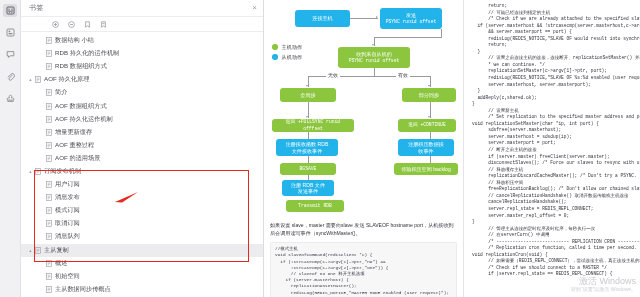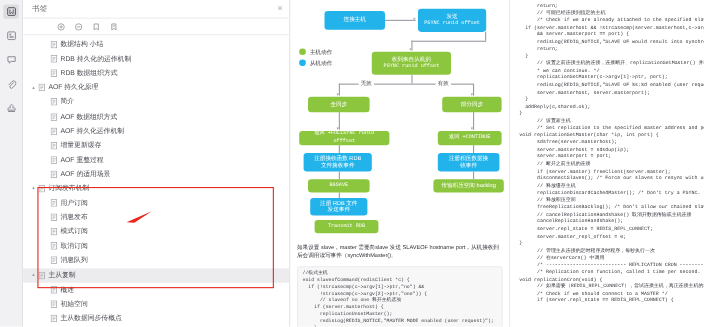--- a/index.html
+++ b/index.html
@@ -604,14 +604,18 @@
       <div class="codeline">      // 在serverCorn() 中调用</div>
       <div class="codeline">      /* --------------------------- REPLICATION CRON ---------------------------- */</div>
       <div class="codeline">      /* Replication cron function, called 1 time per second. */</div>
       <div class="codeline">void replicationCron(void) {</div>
       <div class="codeline"></div>
       <div class="codeline">      // 如果需要（REDIS_REPL_CONNECT），尝试连接主机，真正连接主机的地方就在这里</div>
       <div class="codeline">      /* Check if we should connect to a MASTER */</div>
       <div class="codeline">      if (server.repl_state == REDIS_REPL_CONNECT) {</div>
     </div>
 
+  <div class="watermark">
+    <div class="wm1">激活 Windows</div>
+    <div class="wm2">转到“设置”以激活 Windows。</div>
+  </div>
 
 </div>
 
 </body></html>

